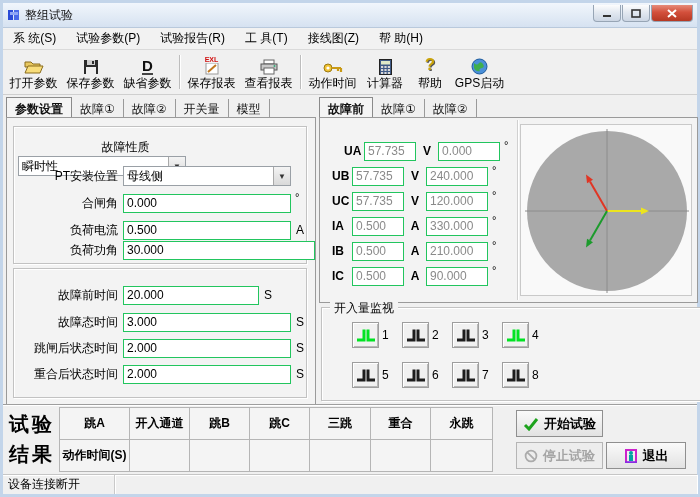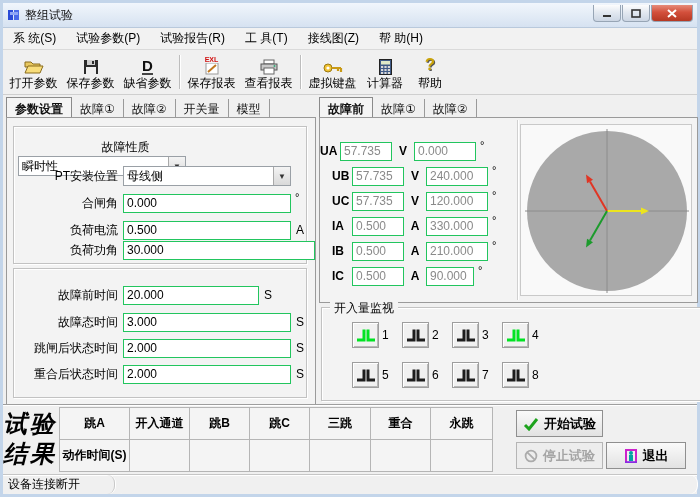--- a/index.html
+++ b/index.html
@@ -47,31 +47,31 @@
   .phasor-panel { position:absolute; left:200px; top:6px; width:172px; height:172px; background:#f9f9f9; border:1px solid #c9c9c9; }
   .vdivider { position:absolute; left:197px; top:2px; bottom:2px; width:1px; background:#d0d0d0; box-shadow:1px 0 0 #fff; }
   
   .legend { position:absolute; top:-8px; left:8px; background:#f3f3f3; padding:0 4px; font-size:12px; }
   .mon-cell { position:absolute; display:flex; align-items:center; }
   .mon-btn { width:27px; height:26px; background:#f1f1f1; border:1px solid #9e9e9e;
              box-shadow:inset 1px 1px 0 #ffffff, inset -1px -1px 0 #b8b8b8; display:flex; align-items:center; justify-content:center; }
   .mon-num { font-size:12px; margin-left:3px; }
   
   .results { height:70px; border-top:1px solid #9e9e9e; box-shadow:0 1px 0 #ffffff inset; position:relative; background:#f0f0f0; }
-  .big-label { position:absolute; left:0; top:4px; font-size:24px; font-weight:bold; line-height:30px; letter-spacing:3px; color:#000;font-style:italic; }
+  .big-label { position:absolute; left:6px; top:4px; font-size:20px; font-weight:bold; line-height:30px; letter-spacing:3px; color:#000; }
   .rtable { position:absolute; left:57px; top:3px; display:grid;
             grid-template-columns:70px 60px 60px 60px 61px 60px 62px; grid-auto-rows:32px; }
   .rcell { border:1px solid #b5b5b5; margin:-1px 0 0 -1px; background:#f4f4f4; display:flex; align-items:center; justify-content:center;
            font-size:12px; font-weight:bold; }
   .action-btn { position:absolute; height:27px; border:1px solid #8f8f8f; background:linear-gradient(#fafafa,#e2e2e2);
                 display:flex; align-items:center; justify-content:center; font-size:13px; font-weight:bold; gap:5px; }
   .action-btn.disabled { color:#a5a5a5; background:#ededed; border-color:#b5b5b5; }
   
   .statusbar { height:20px; border-top:1px solid #c6c6c6; box-shadow:0 1px 0 #ffffff inset; display:flex; align-items:center; font-size:12px; background:#f0f0f0; }
-  .status-cell { padding:0 5px; height:100%; display:flex; align-items:center; border-right:1px solid #c9c9c9; box-shadow:1px 0 0 #fff;border-radius:8px; }
+  .status-cell { padding:0 5px; height:100%; display:flex; align-items:center; border-right:1px solid #c9c9c9; box-shadow:1px 0 0 #fff; }
   .excel-tag { font-size:7px; color:#d01010; font-weight:bold; line-height:7px; }
   .help-glyph { font-size:17px; font-weight:bold; color:#caa308; text-shadow:1px 1px 0 #555; }
   .d-glyph { font-size:15px; font-weight:bold; color:#111; border-bottom:2px solid #444; line-height:15px; }
 </style>
 </head>
 <body>
 
 <div class="window">
 
   <div class="titlebar">
@@ -162,21 +162,21 @@
     </div>
     <div class="tsep"></div>
     <div class="tool-btn">
       <span class="tico">
         <svg width="20" height="14" viewBox="0 0 20 14">
             <circle cx="5" cy="7" r="4" fill="#f1c232" stroke="#9c7a12"></circle>
             <circle cx="5" cy="7" r="1.6" fill="#fff"></circle>
             <path d="M9 7 h9 M15 7 v3 M18 7 v4" stroke="#c99a16" stroke-width="2.2"></path>
           </svg>
       </span>
-      <span>虚拟键盘</span>
+      <span>动作时间</span>
     </div>
     <div class="tool-btn narrow">
       <span class="tico">
         <svg width="13" height="16" viewBox="0 0 13 16">
             <rect x="0.5" y="0.5" width="12" height="15" fill="#3f5a86" stroke="#222"></rect>
             <rect x="2" y="2" width="9" height="3.5" fill="#dfe9c8"></rect>
             <g fill="#d8d8d8">
               <rect x="2" y="7" width="2.2" height="2"></rect>
               <rect x="5.4" y="7" width="2.2" height="2"></rect>
               <rect x="8.8" y="7" width="2.2" height="2"></rect>
@@ -190,20 +190,29 @@
           </svg>
       </span>
       <span>计算器</span>
     </div>
     <div class="tool-btn tiny">
       <span class="tico">
           <span class="help-glyph">?</span>
         </span>
       <span>帮助</span>
     </div>
+    <div class="tool-btn">
+      <span class="tico">
+        <svg width="17" height="17" viewBox="0 0 17 17">
+            <circle cx="8.5" cy="8.5" r="7.5" fill="#4a8fd9" stroke="#1c5a9c"></circle>
+            <path d="M3 5 q3 3 5 0 q2 -2 4 1 q2 3 -1 4 q-4 1 -2 3 q-4 1 -6 -3 z" fill="#3fae4e"></path>
+          </svg>
+      </span>
+      <span>GPS启动</span>
+    </div>
   </div>
 
   <div class="main">
 
     <div style="position:absolute; left:3px; top:2px; width:310px; height:308px;">
       <div class="tabstrip">
         <span class="tab active">参数设置</span>
         <span class="tab">故障①</span>
         <span class="tab">故障②</span>
         <span class="tab">开关量</span>
@@ -270,21 +279,21 @@
     </div>
 
     <div style="position:absolute; left:316px; top:2px; width:379px; height:206px;">
       <div class="tabstrip">
         <span class="tab active">故障前</span>
         <span class="tab">故障①</span>
         <span class="tab">故障②</span>
       </div>
       <div class="tabpage" style="top:20px;">
 
-        <div class="chrow" style="left:0; top:24px;justify-content:center;">
+        <div class="chrow" style="left:24px; top:24px;justify-content:center;">
           <span class="chname">UA</span>
           <input class="fld gray" style="width: 52px;" value="57.735">
           <span style="width:22px;text-align:center;font-weight:bold;">V</span>
           <input class="fld gray" style="width: 62px;" value="0.000">
           <span class="degsup">°</span>
         </div>
         <div class="chrow" style="left:12px; top:49px;">
           <span class="chname">UB</span>
           <input class="fld gray" style="width: 52px;" value="57.735">
           <span style="width:22px;text-align:center;font-weight:bold;">V</span>
@@ -309,21 +318,21 @@
           <span class="chname">IB</span>
           <input class="fld gray" style="width: 52px;" value="0.500">
           <span style="width:22px;text-align:center;font-weight:bold;">A</span>
           <input class="fld gray" style="width: 62px;" value="210.000">
           <span class="degsup">°</span>
         </div>
         <div class="chrow" style="left:12px; top:149px;">
           <span class="chname">IC</span>
           <input class="fld gray" style="width: 52px;" value="0.500">
           <span style="width:22px;text-align:center;font-weight:bold;">A</span>
-          <input class="fld gray" style="width: 48px;" value="90.000">
+          <input class="fld gray" style="width: 62px;" value="90.000">
           <span class="degsup">°</span>
         </div>
 
         <div class="vdivider"></div>
 
         <div class="phasor-panel">
           <svg width="170" height="170" viewBox="0 0 170 170">
             <circle cx="86" cy="86" r="80" fill="#a9a9a9"></circle>
             <line x1="4" y1="86" x2="168" y2="86" stroke-width="1" stroke="#8c8c8c"></line>
             <line x1="86" y1="4" x2="86" y2="168" stroke-width="1" stroke="#8c8c8c"></line>

